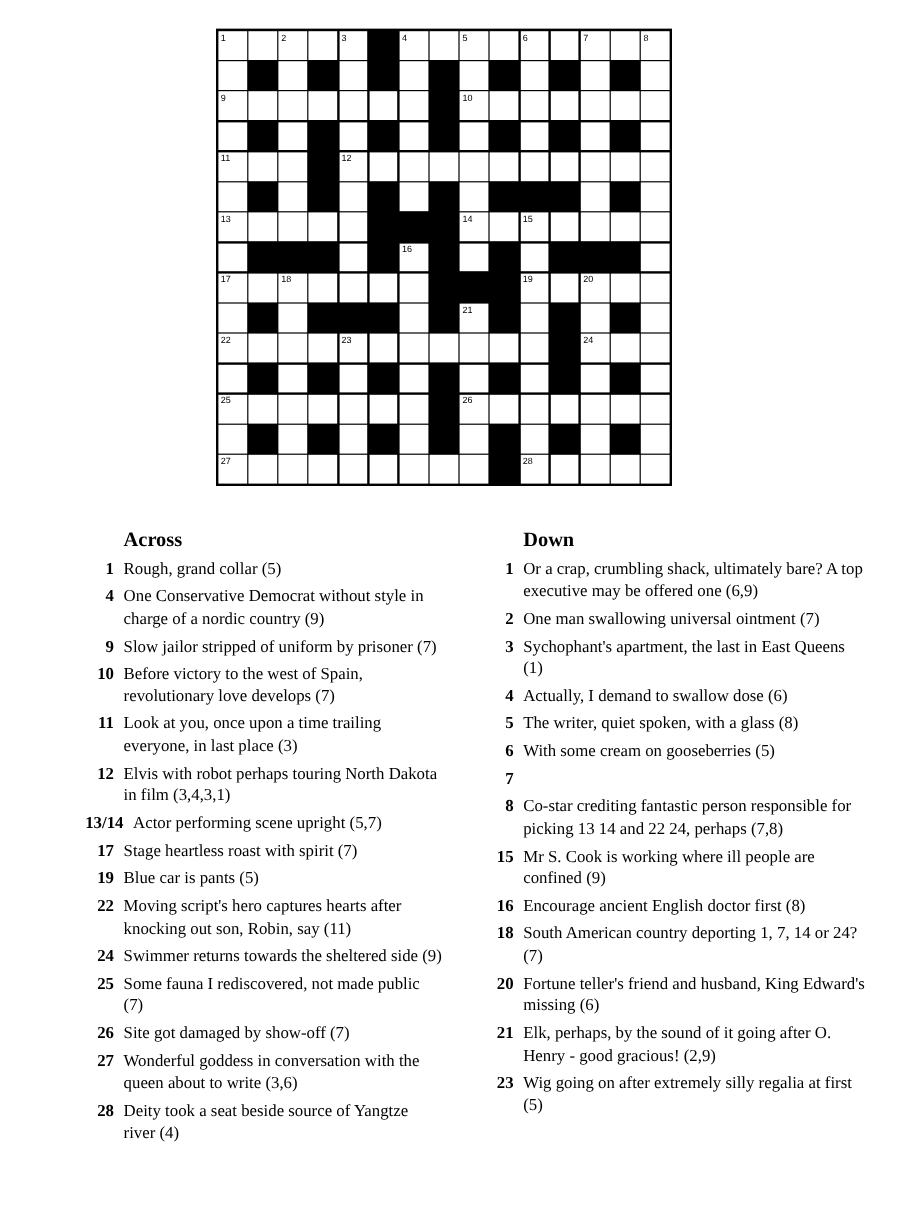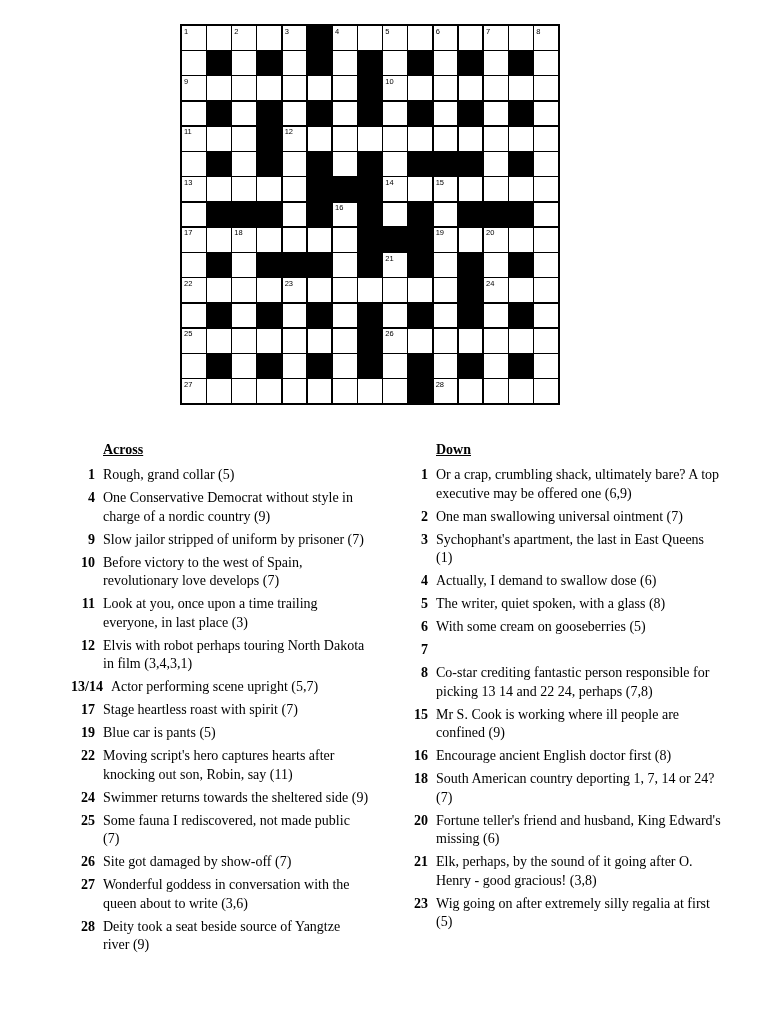--- a/index.html
+++ b/index.html
@@ -33,25 +33,24 @@
     font-size: 7.5px;
     line-height: 9px;
     color: #000000;
   }
 
   
   .clues-col { position: absolute; top: 441px; }
   .across-col { left: 71px;  width: 298px; }
   .down-col   { left: 404px; width: 318px; }
   .clues-header {
-    font-size: 14px;
+    font-size: 17px;
     line-height: 18px;
     font-weight: bold;
     margin: 0 0 7px 32px;
-    text-decoration: underline;
   }
   .clue-list { list-style: none; margin: 0; padding: 0; }
   .clue {
     display: flex;
     align-items: flex-start;
     font-size: 14px;
     line-height: 18.5px;
     margin-bottom: 4.5px;
   }
   .clue-num {
@@ -405,21 +404,21 @@
         <li class="clue">
           <span class="clue-num">26</span>
           <span class="clue-text">Site got damaged by show-off (7)</span>
         </li>
         <li class="clue">
           <span class="clue-num">27</span>
           <span class="clue-text">Wonderful goddess in conversation with the queen about to write (3,6)</span>
         </li>
         <li class="clue">
           <span class="clue-num">28</span>
-          <span class="clue-text">Deity took a seat beside source of Yangtze river (9)</span>
+          <span class="clue-text">Deity took a seat beside source of Yangtze river (4)</span>
         </li>
       </ol>
   </section>
 
   <section class="clues-col down-col">
     <h2 class="clues-header">Down</h2>
     <ol class="clue-list" id="down-list">
         <li class="clue">
           <span class="clue-num">1</span>
           <span class="clue-text">Or a crap, crumbling shack, ultimately bare? A top executive may be offered one (6,9)</span>
@@ -462,21 +461,21 @@
         <li class="clue">
           <span class="clue-num">18</span>
           <span class="clue-text">South American country deporting 1, 7, 14 or 24? (7)</span>
         </li>
         <li class="clue">
           <span class="clue-num">20</span>
           <span class="clue-text">Fortune teller's friend and husband, King Edward's missing (6)</span>
         </li>
         <li class="clue">
           <span class="clue-num">21</span>
-          <span class="clue-text">Elk, perhaps, by the sound of it going after O. Henry - good gracious! (3,8)</span>
+          <span class="clue-text">Elk, perhaps, by the sound of it going after O. Henry - good gracious! (2,9)</span>
         </li>
         <li class="clue">
           <span class="clue-num">23</span>
           <span class="clue-text">Wig going on after extremely silly regalia at first (5)</span>
         </li>
       </ol>
   </section>
 
 </div>
 

